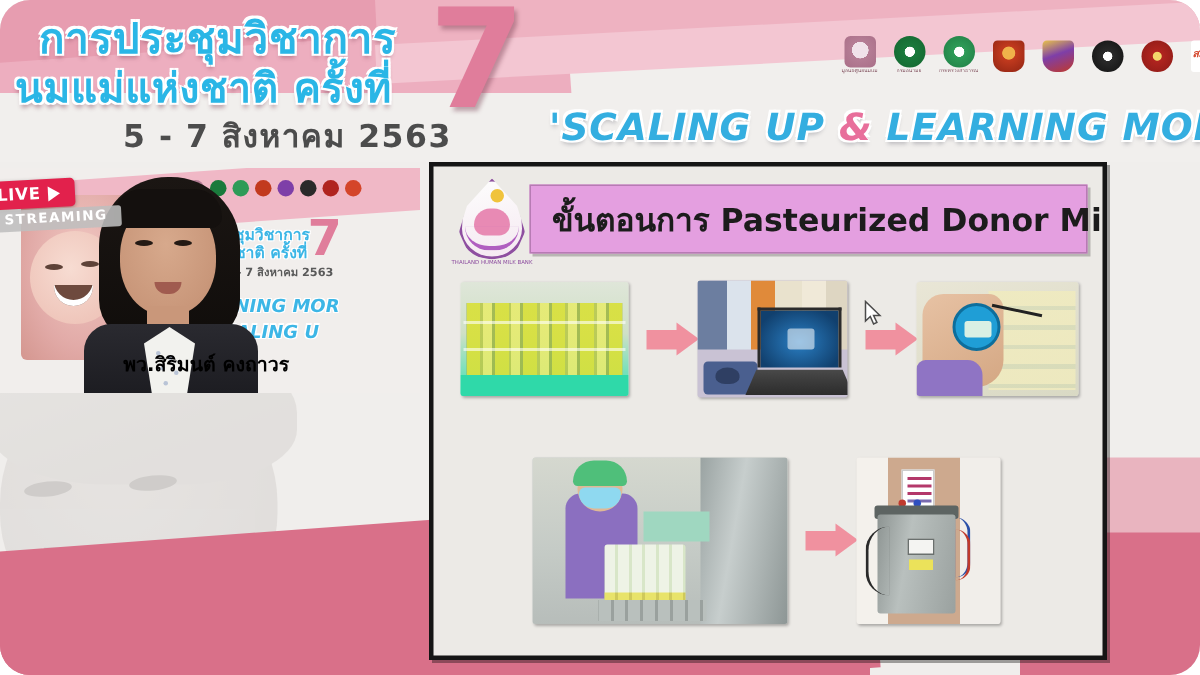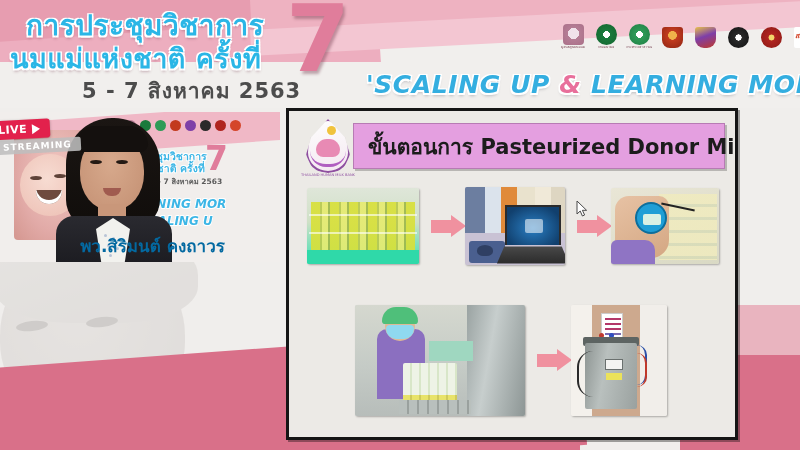--- a/index.html
+++ b/index.html
@@ -9,20 +9,21 @@
     overflow: hidden;
     background: #ffffff;
     font-family: "DejaVu Sans", "Liberation Sans", sans-serif;
   }
 
   #stage {
     position: relative;
     width: 800px; height: 450px;
     overflow: hidden;
     background: #f0eeec;
+    border-radius: 20px;
   }
 
   
   .bg-baby {
     position: absolute;
     left: -10px; top: 225px;
     width: 300px; height: 235px;
     opacity: 0.30;
     filter: saturate(0.35);
   }
@@ -324,24 +325,24 @@
     color: #ffffff;
     padding: 2px 9px 2px 11px;
     font-size: 9px; font-weight: bold; letter-spacing: 1px;
     border-radius: 2px;
     transform: rotate(-3deg);
     white-space: nowrap;
     z-index: 4;
   }
 
   .speaker-name {
-    position: absolute; left: 15px; top: 232px;
+    position: absolute; left: 0px; top: 232px;
     width: 275px;
     text-align: center;
-    font-size: 17px; font-weight: bold; color: #0369a1;
+    font-size: 13px; font-weight: bold; color: #000000;
     white-space: nowrap;
     z-index: 5;
   }
 
   
   .slide {
     position: absolute; left: 286px; top: 108px;
     width: 452px; height: 332px;
     background: #eceae6;
     border: 3px solid #151515;

